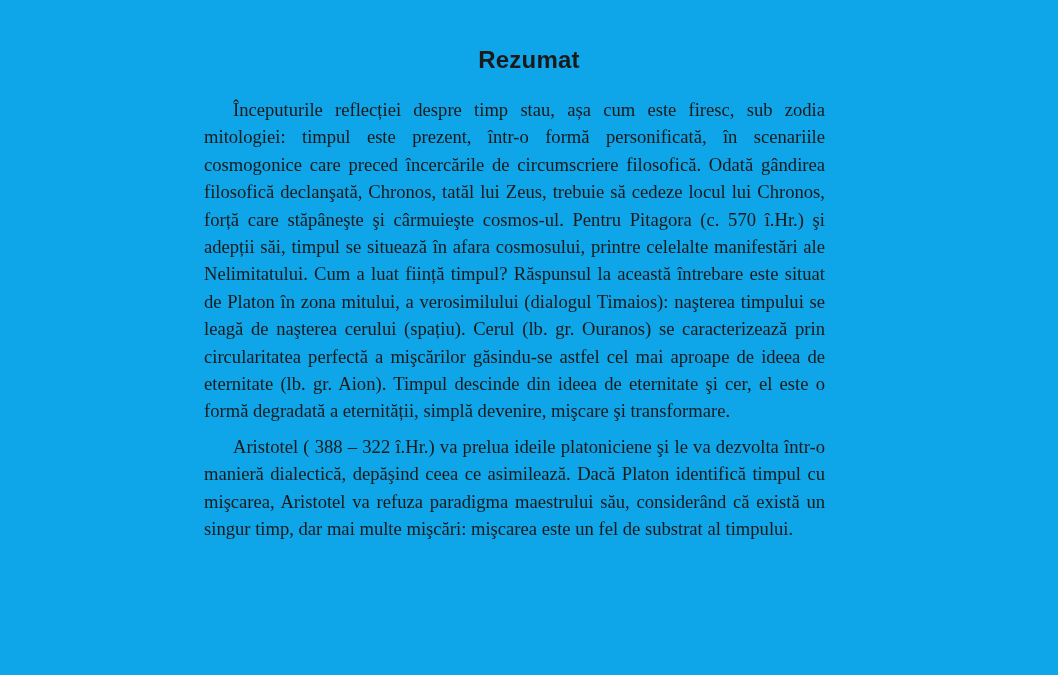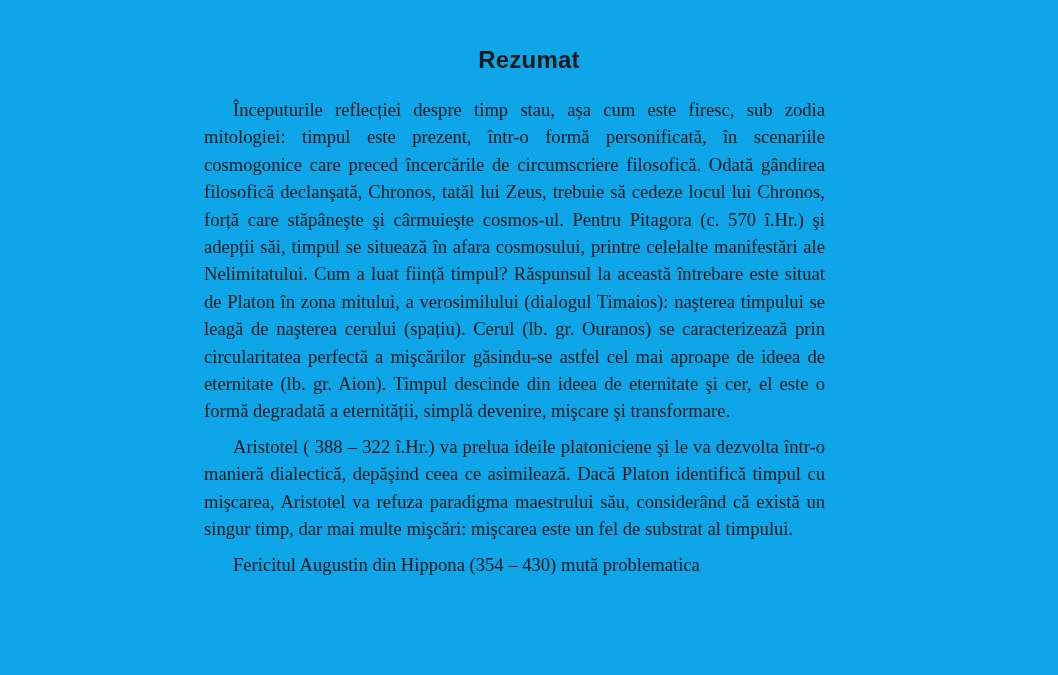--- a/index.html
+++ b/index.html
@@ -56,16 +56,15 @@
 </head>
 <body>
 
 <div class="page">
 
   <h1 class="doc-title">Rezumat</h1>
 
   <div class="body-block">
     <p class="para">Începuturile reflecției despre timp stau, așa cum este firesc, sub zodia mitologiei: timpul este prezent, într-o formă personificată, în scenariile cosmogonice care preced încercările de circumscriere filosofică. Odată gândirea filosofică declanşată, Chronos, tatăl lui Zeus, trebuie să cedeze locul lui Chronos, forță care stăpâneşte şi cârmuieşte cosmos-ul. Pentru Pitagora (c. 570 î.Hr.) şi adepții săi, timpul se situează în afara cosmosului, printre celelalte manifestări ale Nelimitatului. Cum a luat ființă timpul? Răspunsul la această întrebare este situat de Platon în zona mitului, a verosimilului (dialogul Timaios): naşterea timpului se leagă de naşterea cerului (spațiu). Cerul (lb. gr. Ouranos) se caracterizează prin circularitatea perfectă a mişcărilor găsindu-se astfel cel mai aproape de ideea de eternitate (lb. gr. Aion). Timpul descinde din ideea de eternitate şi cer, el este o formă degradată a eternității, simplă devenire, mişcare şi transformare.</p>
     <p class="para">Aristotel ( 388 – 322 î.Hr.) va prelua ideile platoniciene şi le va dezvolta într-o manieră dialectică, depăşind ceea ce asimilează. Dacă Platon identifică timpul cu mişcarea, Aristotel va refuza paradigma maestrului său, considerând că există un singur timp, dar mai multe mişcări: mişcarea este un fel de substrat al timpului.</p>
-    <p class="para clipped">Fericitul Augustin din Hippona (354 – 430) mută problematica</p>
   </div>
 
 </div>
 
 </body></html>

